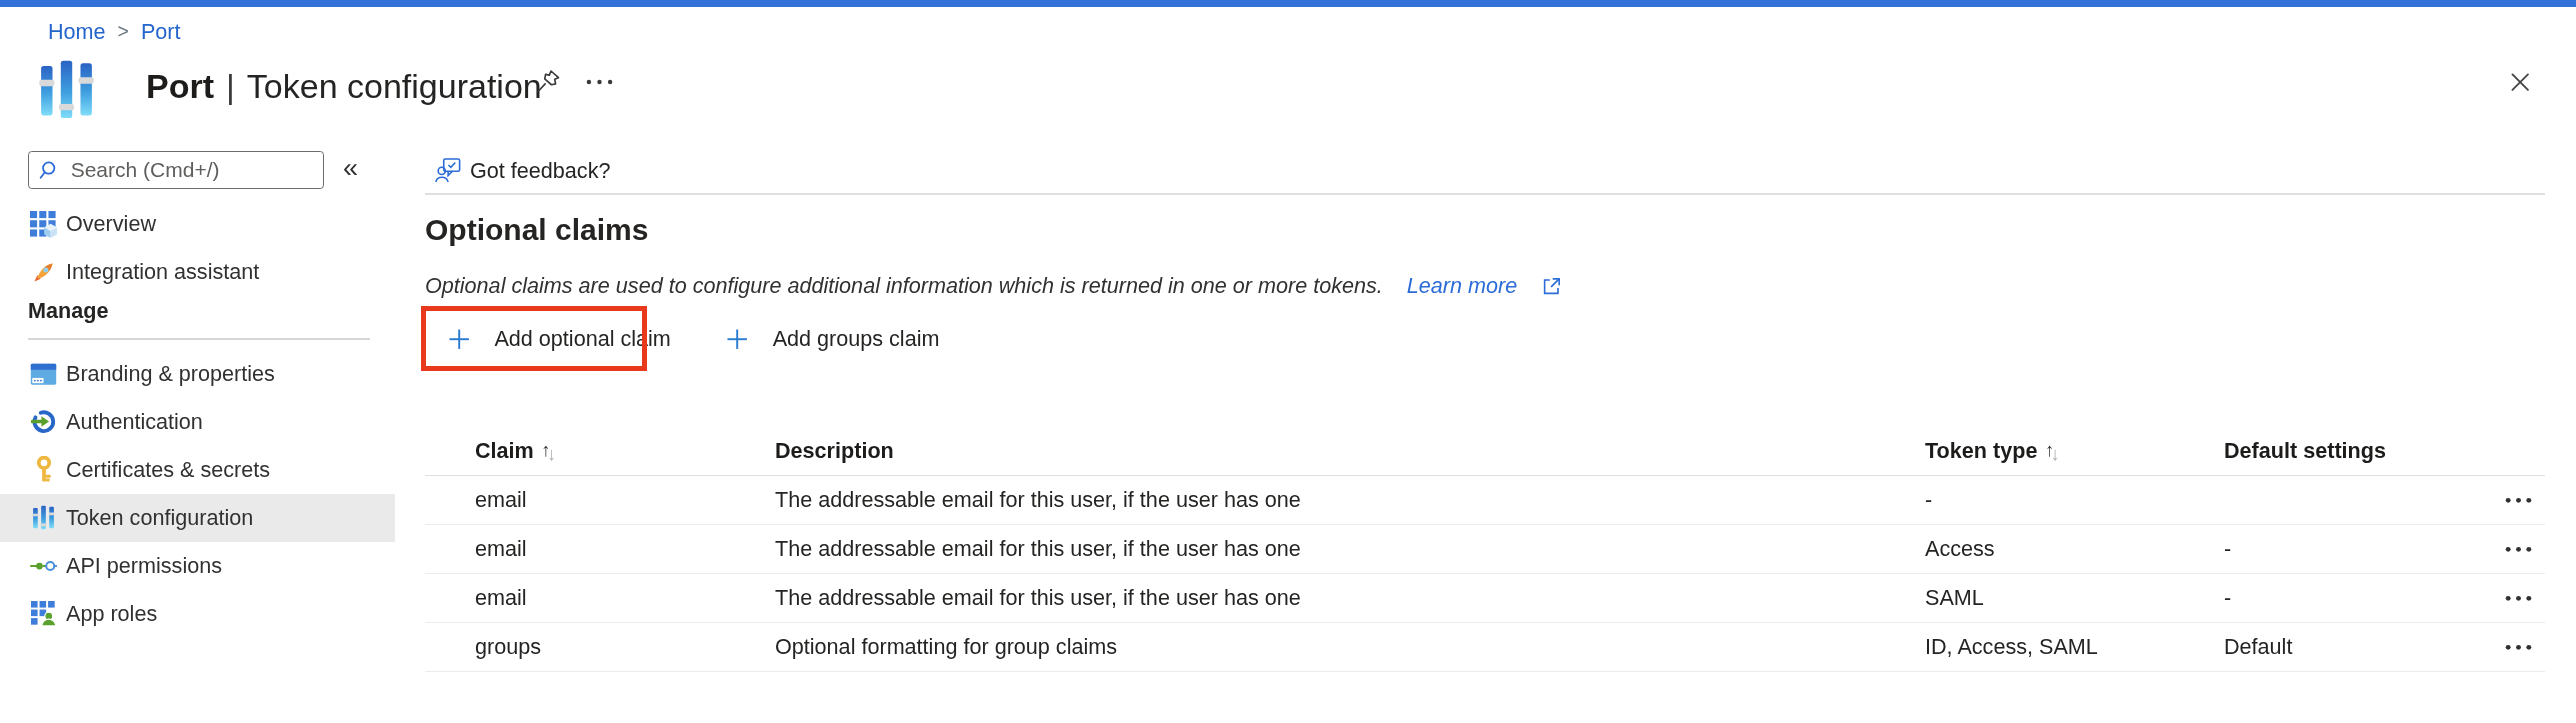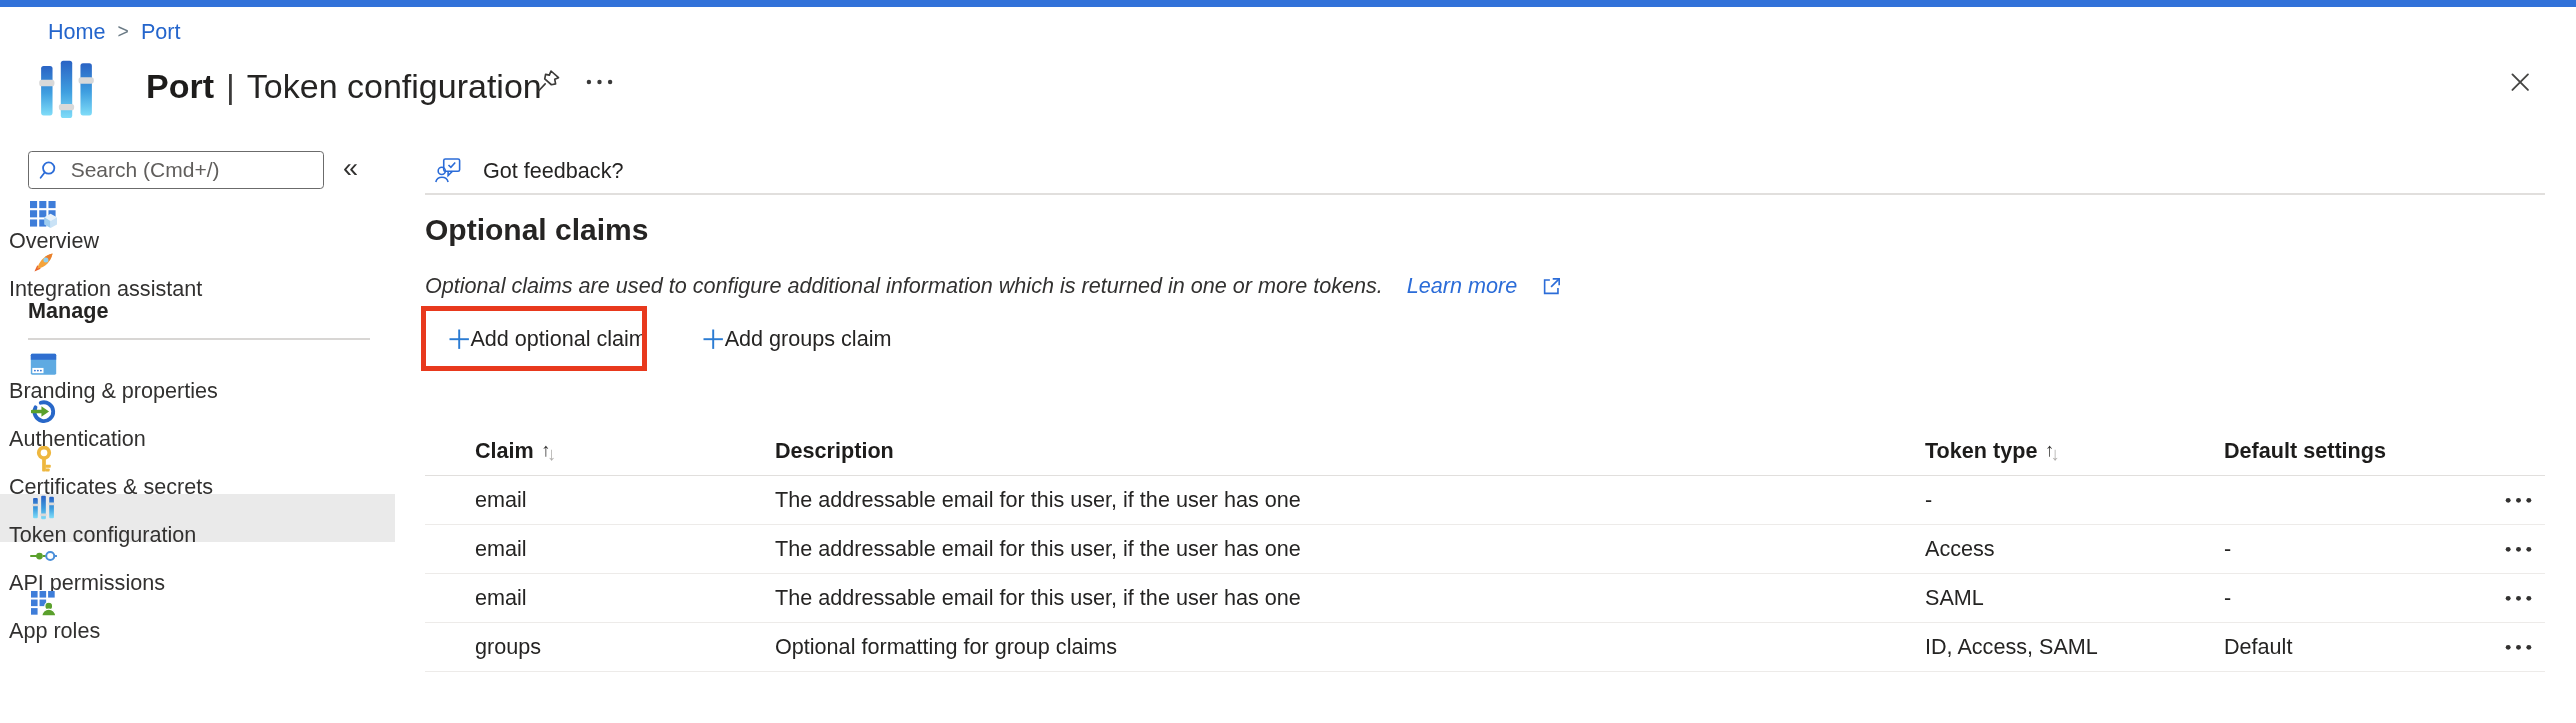--- a/index.html
+++ b/index.html
@@ -29,35 +29,35 @@
   
   .search-wrap{left:28px;top:151px;width:294px;height:36px;border:1.5px solid #6b6b6b;border-radius:3.7px;
                display:flex;align-items:center;background:#fff;}
   .search-wrap svg{margin-left:9.7px;}
   .search-input{border:none;outline:none;flex:1;font-size:21px;margin-left:9px;color:#b91c1c;
                 font-family:"Liberation Sans","DejaVu Sans",sans-serif;background:transparent;min-width:0;}
   .search-input::placeholder{color:#605e5c;}
   .collapse-btn{left:331px;top:152px;width:39px;height:33px;display:flex;align-items:center;justify-content:center;
                 font-size:27px;color:#323130;}
   .nav{left:0;top:200px;width:395px;}
-  .nav-item{height:48px;display:flex;cursor:pointer;flex-direction:column;}
+  .nav-item{height:48px;display:flex;align-items:center;cursor:pointer;}
   .nav-item.selected{background:#eaeaea;}
   .nav-ico{width:27px;height:28px;margin-left:30px;display:flex;align-items:center;justify-content:center;flex:none;}
   .nav-label{margin-left:9px;font-size:21.6px;color:#323130;white-space:nowrap;}
   .nav-section{height:30px;display:flex;align-items:center;margin-left:28px;font-size:21.6px;font-weight:700;color:#252423;}
   .nav-divider{height:1.5px;background:#d8d6d4;margin:12px 25px 10.4px 28px;}
 
   
-  .feedback-btn{left:435px;top:154px;height:33px;display:flex;align-items:center;gap:21px;font-size:21.6px;color:#252423;}
+  .feedback-btn{left:435px;top:154px;height:33px;display:flex;align-items:center;gap:8px;font-size:21.6px;color:#252423;}
   .main-divider{left:425px;top:193px;width:2120px;height:1.5px;background:#e1dfdd;}
   .h2{left:425px;top:213px;font-size:30px;font-weight:600;color:#252423;}
   .desc{left:425px;top:273px;font-size:21.6px;color:#323130;display:flex;align-items:center;gap:24px;white-space:nowrap;font-style:italic;}
   .link{color:#2b6cd8;cursor:pointer;}
   .cmd-row{left:421px;top:306px;height:66px;display:flex;align-items:center;}
-  .cmd-btn{display:flex;align-items:center;gap:0;font-size:21.6px;color:#252423;cursor:pointer;}
+  .cmd-btn{display:flex;align-items:center;gap:24px;font-size:21.6px;color:#252423;cursor:pointer;}
   .btn-opt{padding:0 27px;height:66px;}
   .btn-grp{padding:0 22.4px;height:66px;margin-left:6px;}
   .annotation{left:421px;top:306px;width:226px;height:65px;border:5.2px solid #e8391d;box-sizing:border-box;pointer-events:none;}
 
   
   .table{left:425px;top:426px;width:2120px;}
   .t-row{display:flex;align-items:center;height:48px;border-bottom:1.5px solid #edebe9;font-size:21.6px;color:#252423;}
   .t-head{height:49px;font-weight:700;color:#1d1c1b;border-bottom:1.5px solid #e1dfdd;}
   .c-claim{width:350px;padding-left:50px;box-sizing:border-box;display:flex;align-items:center;}
   .c-desc{width:1150px;}

